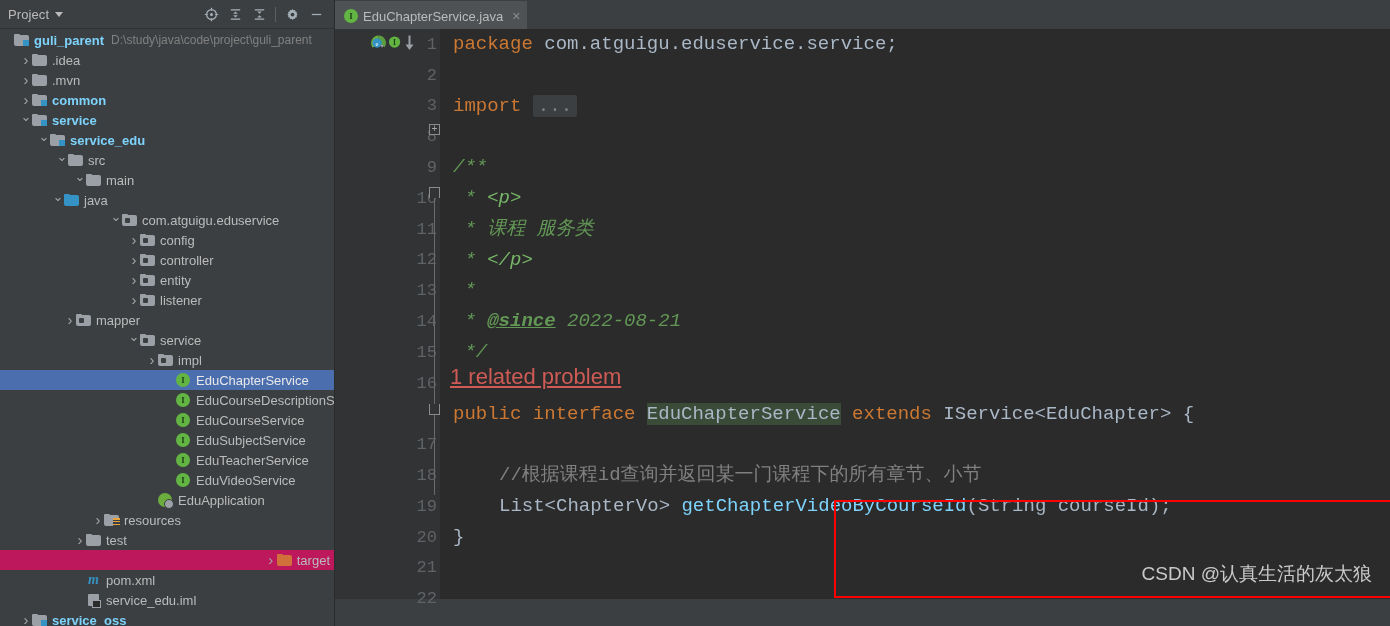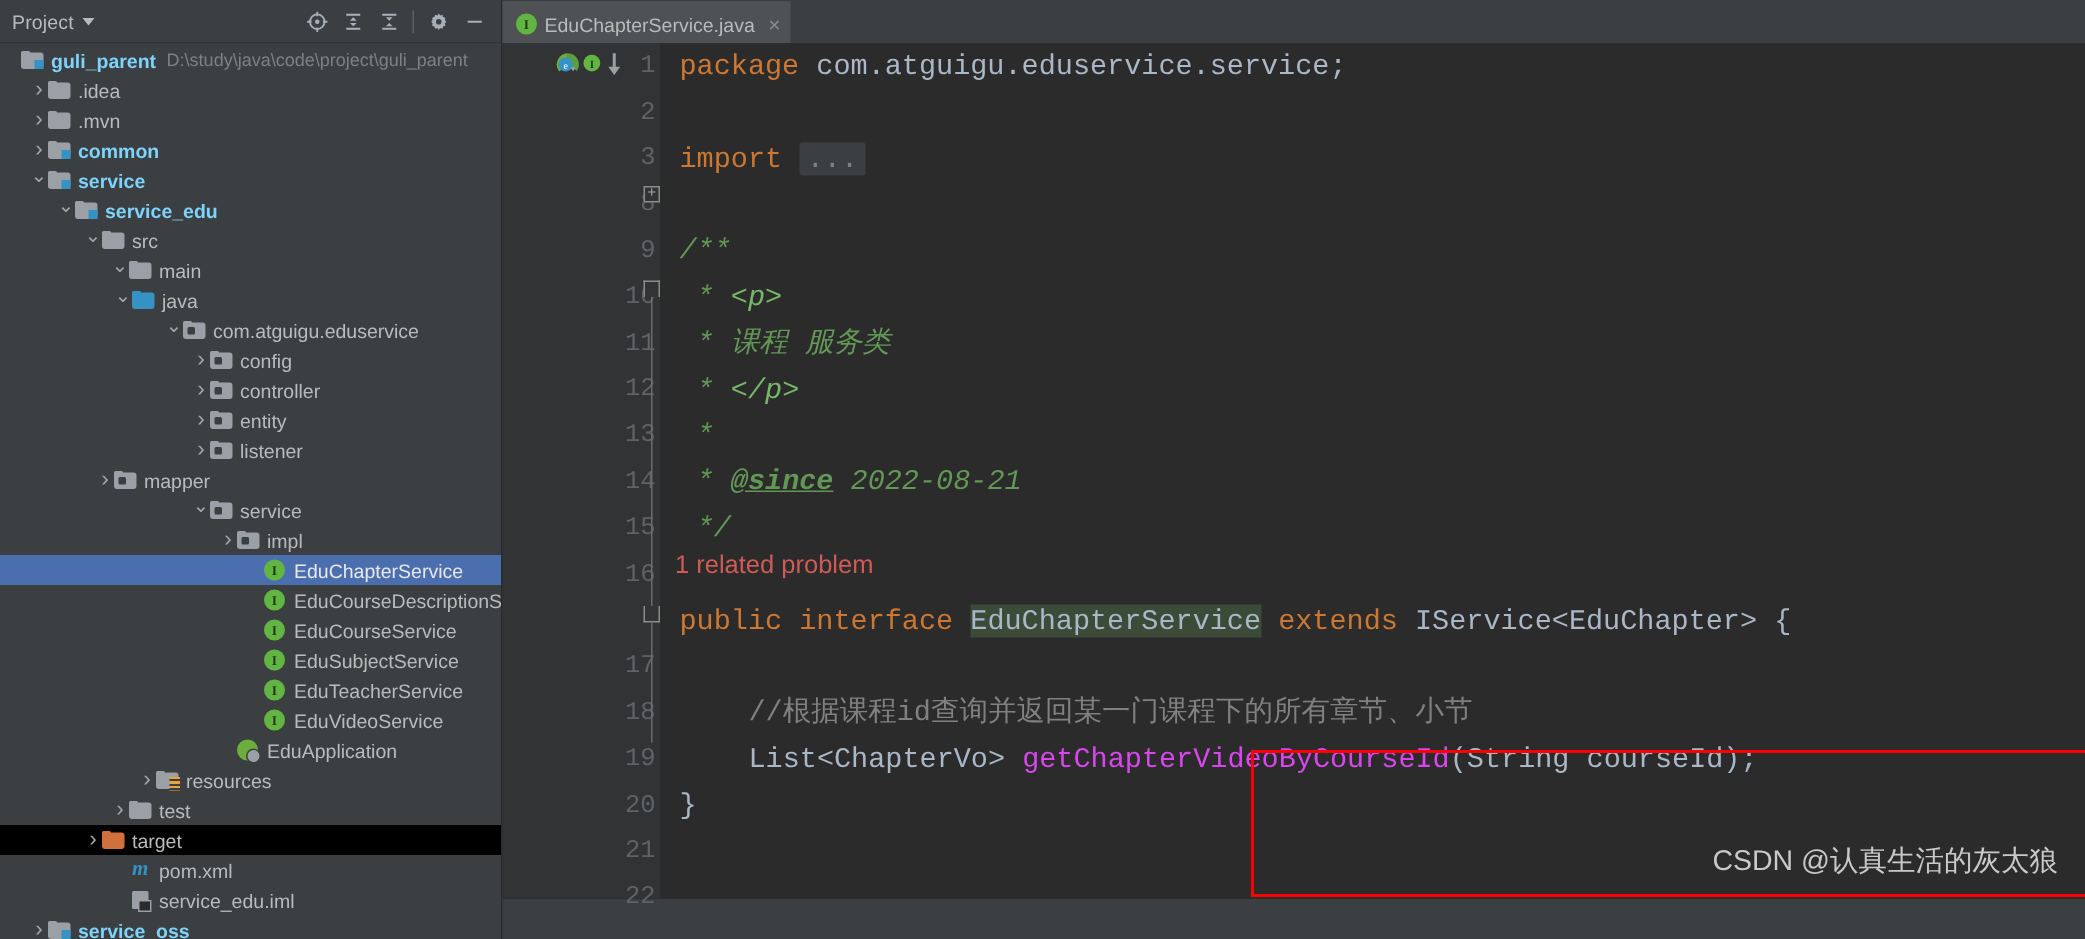--- a/index.html
+++ b/index.html
@@ -61,21 +61,21 @@
     display: flex; align-items: center; justify-content: center;
     color: #9A9A9A; font-size: 9px;
   }
   .arrow-r::before { content: "›"; font-size: 15px; line-height: 0; color:#A6A6A6; }
   .arrow-d::before { content: "⌄"; font-size: 13px; line-height: 6px; color:#A6A6A6; position:relative; top:-3px; }
   .row .ico { width: 16px; height: 16px; flex: 0 0 16px; margin-right: 4px; position: relative; }
   .row .lbl { font-size: 13px; }
   .row.bold .lbl { font-weight: bold; color: #7dd3fc; }
   .row.selected { background: #4B6EAF; }
   .row.selected .lbl { color: #E8E8E8; }
-  .row.highlighted { background: #000000; }
+  .row.highlighted { background: #be185d; justify-content: flex-end; }
   .path-hint { color: #808080; font-size: 12px; margin-left: 7px; }
 
   
   .ico-folder, .ico-folder-module, .ico-folder-src, .ico-folder-pkg,
   .ico-folder-target, .ico-folder-res {
     position: absolute; left: 0; top: 2px; width: 15px; height: 12px;
   }
   .ico-folder::before, .ico-folder-module::before, .ico-folder-src::before,
   .ico-folder-pkg::before, .ico-folder-target::before, .ico-folder-res::before {
     content: ""; position: absolute; left: 0; top: 1px;
@@ -193,22 +193,22 @@
     min-width: 0;
   }
   .cline { height: 30.8px; white-space: pre; }
   .kw { color: #CC7832; }
   .cmt { color: #808080; }
   .jdoc { color: #629755; font-style: italic; }
   .jdoc-tag { color: #629755; font-style: italic; font-weight: bold; text-decoration: underline; }
   .jdoc-html { color: #77B767; font-style: italic; }
   .type { color: #A9B7C6; }
   .cls-hl { background: #3A4B38; }
-  .meth { color: #d946ef; }
-  .prob { color: #CF5B56; font-family: "Liberation Sans", sans-serif; font-size: 17px; }
+  .meth { color: #7dd3fc; }
+  .prob { color: #CF5B56; font-family: "Liberation Sans", sans-serif; font-size: 22px; text-decoration: underline; }
   .fold-ellipsis {
     background: #3C3F41; color: #808080; padding: 0 5px; border-radius: 2px;
   }
 
   
   #redbox {
     position: absolute;
     left: 499px; top: 471px; width: 841px; height: 98px;
     border: 2px solid #FF0000; pointer-events: none; z-index: 20;
   }
@@ -331,21 +331,21 @@
           </span>
           <span class="lbl">src</span>
         </div>
         <div class="row" style="padding-left: 74px;">
           <span class="arrow arrow-d"></span>
           <span class="ico">
             <span class="ico-folder"></span>
           </span>
           <span class="lbl">main</span>
         </div>
-        <div class="row" style="padding-left: 76px;">
+        <div class="row" style="padding-left: 52px;">
           <span class="arrow arrow-d"></span>
           <span class="ico">
             <span class="ico-folder-src"></span>
           </span>
           <span class="lbl">java</span>
         </div>
         <div class="row" style="padding-left: 110px;">
           <span class="arrow arrow-d"></span>
           <span class="ico">
             <span class="ico-folder-pkg">

